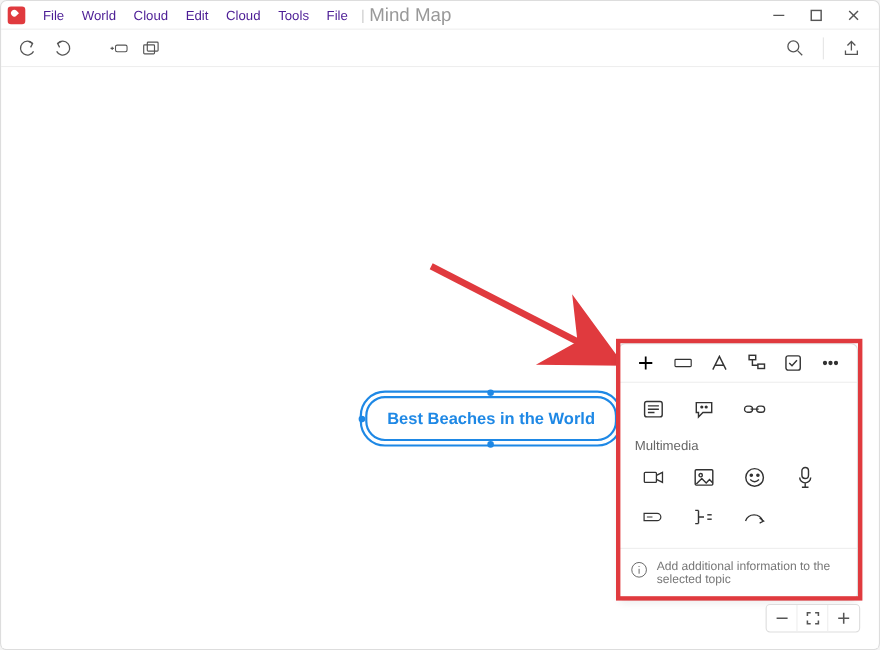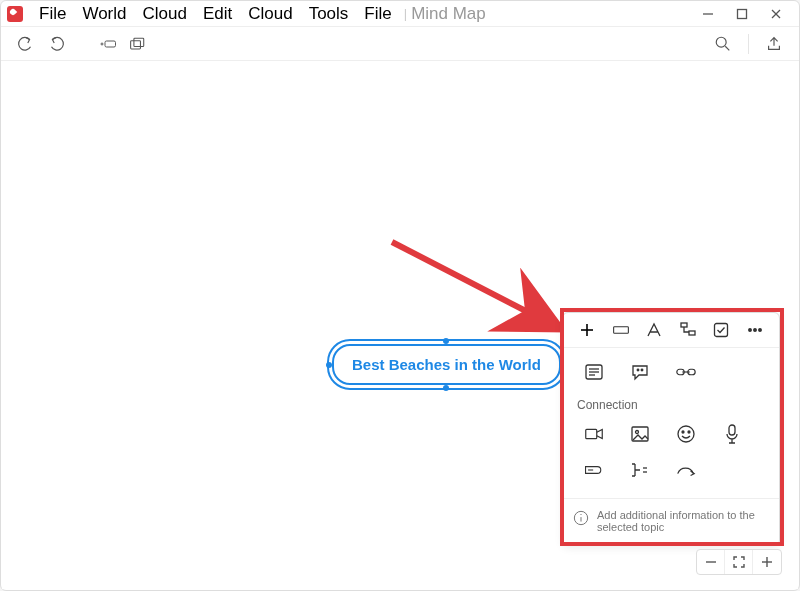--- a/index.html
+++ b/index.html
@@ -36,22 +36,22 @@
   }
   .logo::after{
     content:"";
     position:absolute; left:3px; top:3px;
     width:6px; height:6px;
     background:#fff; border-radius:50% 0 50% 50%;
     transform: rotate(45deg);
   }
   .menu-item {
     padding: 2px 8px;
-    font-size: 17px;
-    color: #000000;
+    font-size: 12px;
+    color: #4c1d95;
     cursor: default;
   }
   .menu-sep {
     color: #ccc; margin: 0 4px;
   }
   .doc-title {
     font-size: 17px;
     color: #999;
   }
   .menubar-spacer { flex: 1; }
@@ -82,21 +82,21 @@
   }
   
   .canvas {
     position:absolute;
     left:1px; right:1px; top:61px; bottom:1px;
     background:#fff;
   }
   
   .node {
     position:absolute;
-    left: 330px; top: 282px;
+    left: 330px; top: 298px;
     padding: 10px 18px;
     border: 2.5px solid #1e88e5;
     outline: 2px solid #1e88e5;
     outline-offset: 3px;
     border-radius: 18px;
     color:#1e88e5;
     font-weight:600;
     font-size:15px;
     white-space:nowrap;
   }
@@ -350,21 +350,21 @@
           </div>
           <div class="icon-btn">
             <svg viewBox="0 0 24 14">
                 <rect x="2" y="4" width="8" height="6" rx="3"></rect>
                 <rect x="14" y="4" width="8" height="6" rx="3"></rect>
                 <line x1="8" y1="7" x2="16" y2="7"></line>
               </svg>
           </div>
         </div>
 
-        <div class="section-label">Connection</div>
+        <div class="section-label">Multimedia</div>
         <div class="icon-row">
           <div class="icon-btn">
             <svg viewBox="0 0 24 18">
                 <rect x="3" y="4" width="12" height="10" rx="1"></rect>
                 <path d="M15 7 l6 -3 v10 l-6 -3"></path>
               </svg>
           </div>
           <div class="icon-btn">
             <svg viewBox="0 0 22 20">
                 <rect x="3" y="3" width="16" height="14" rx="1"></rect>

